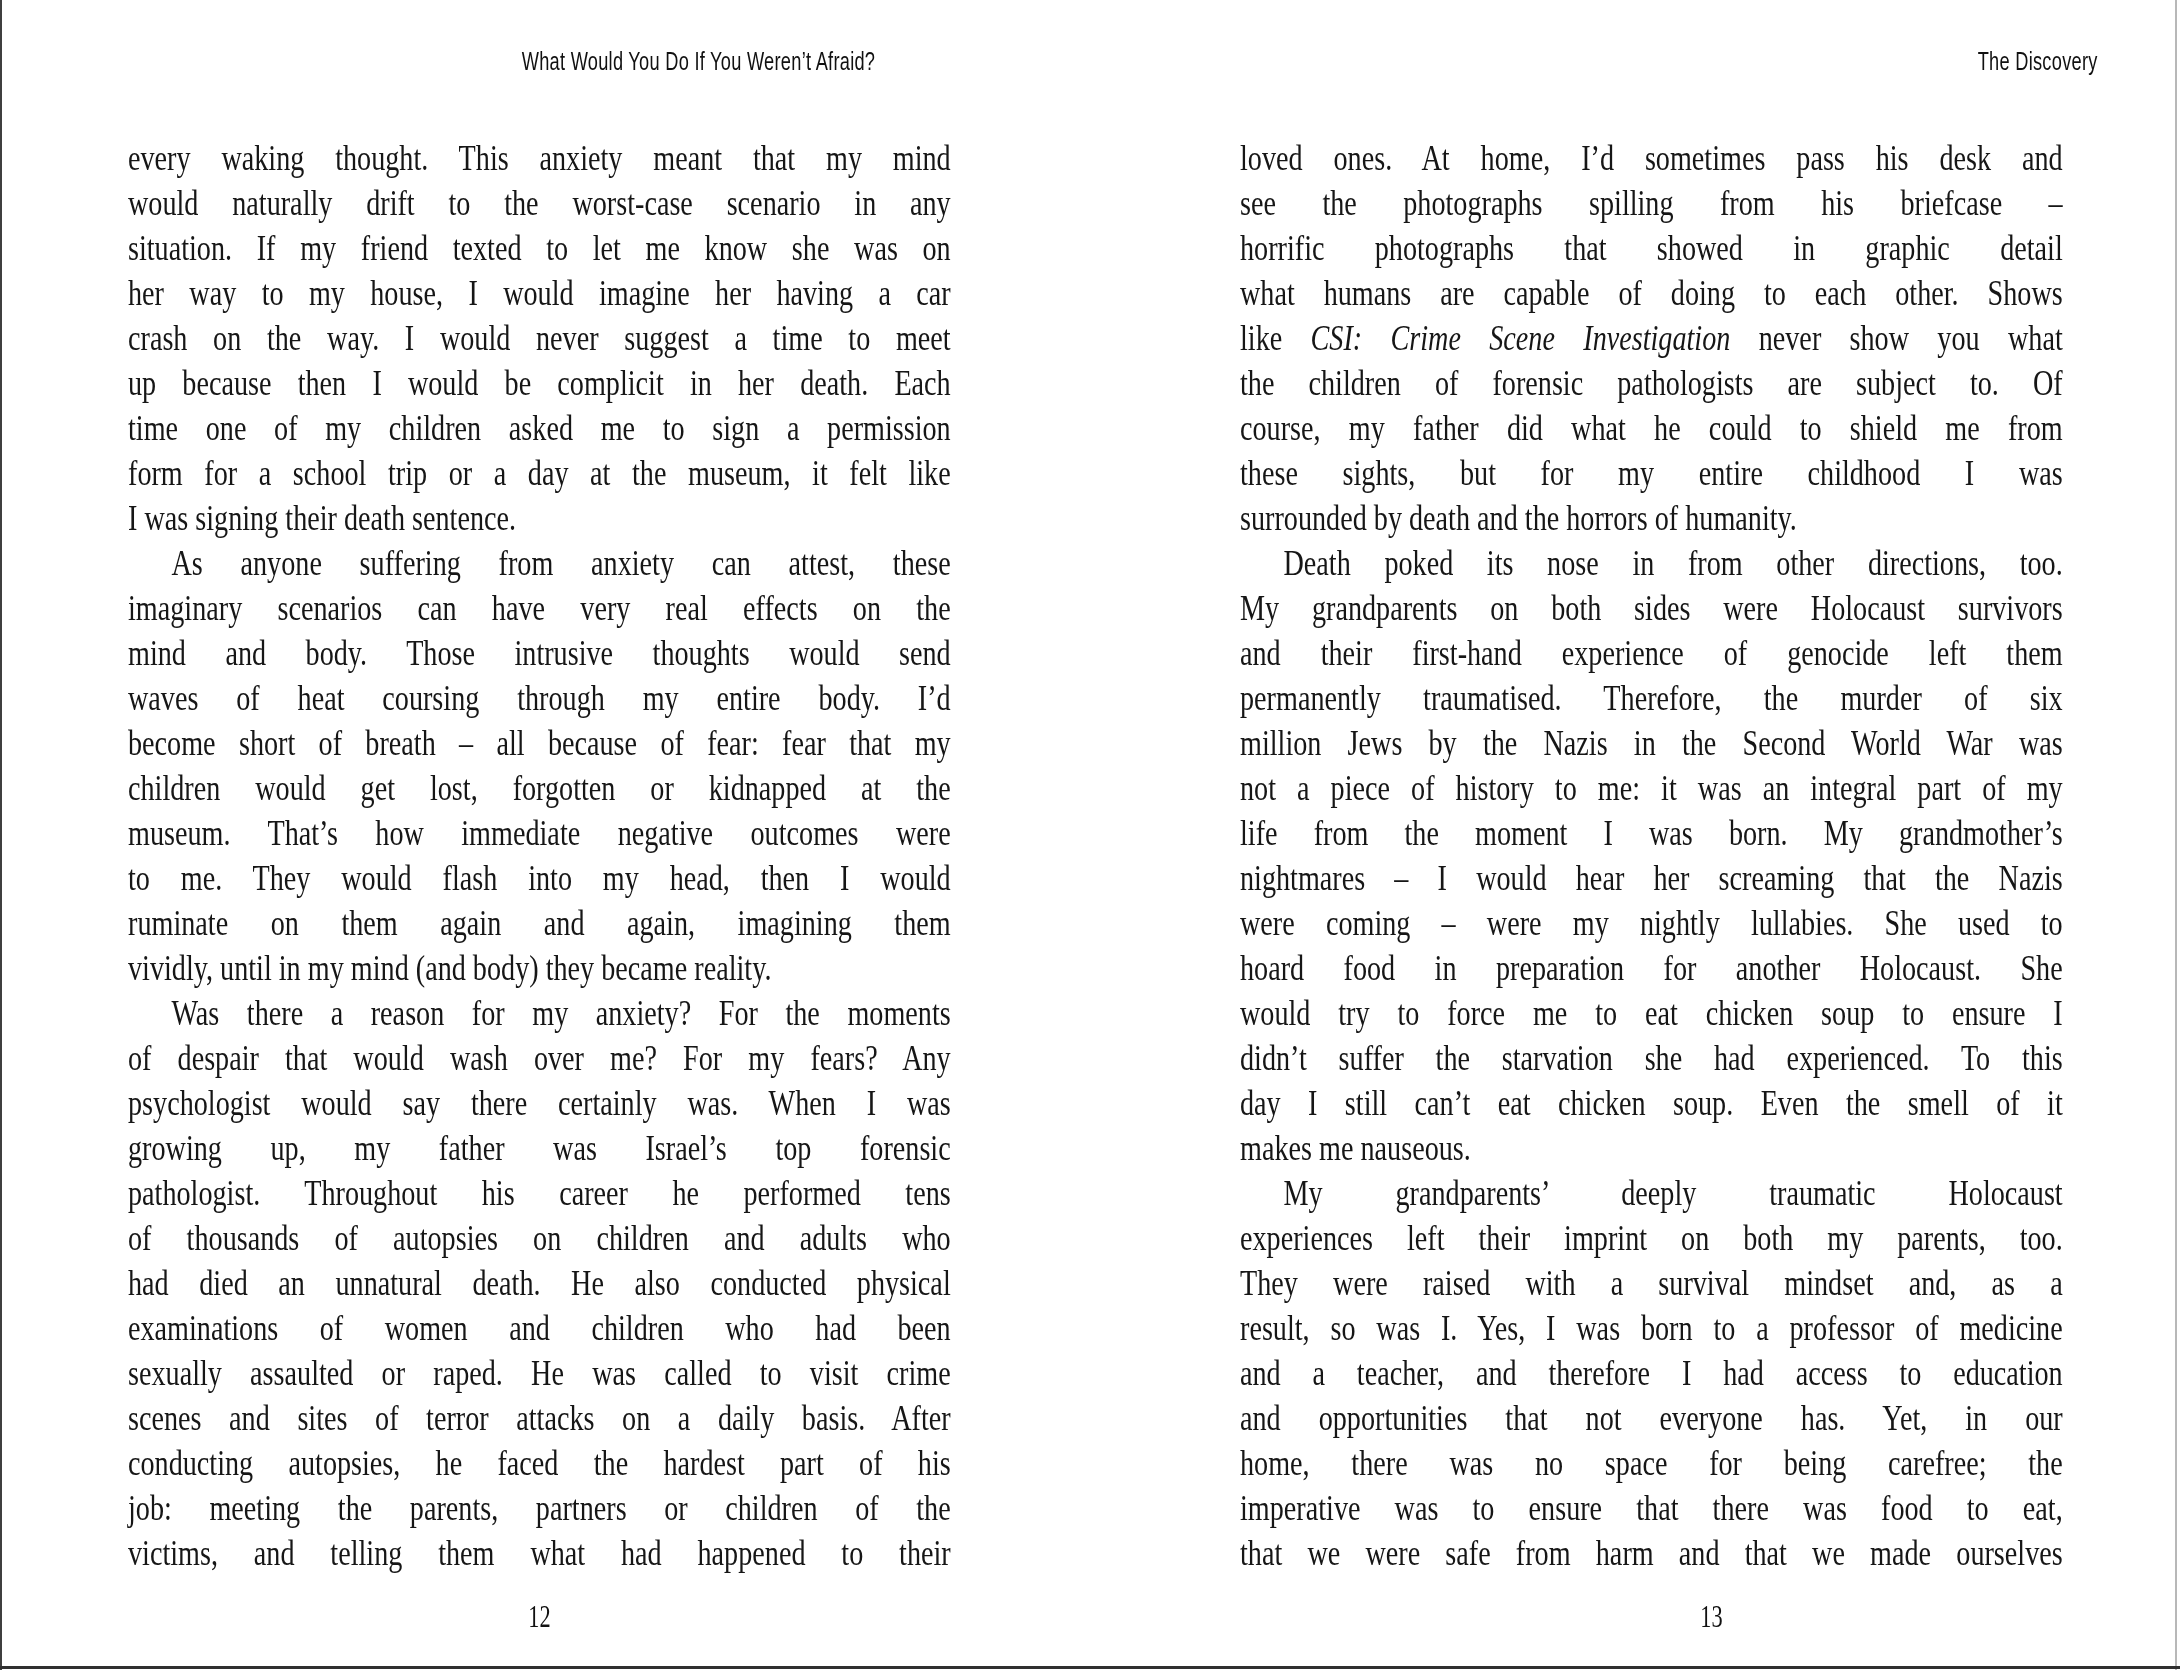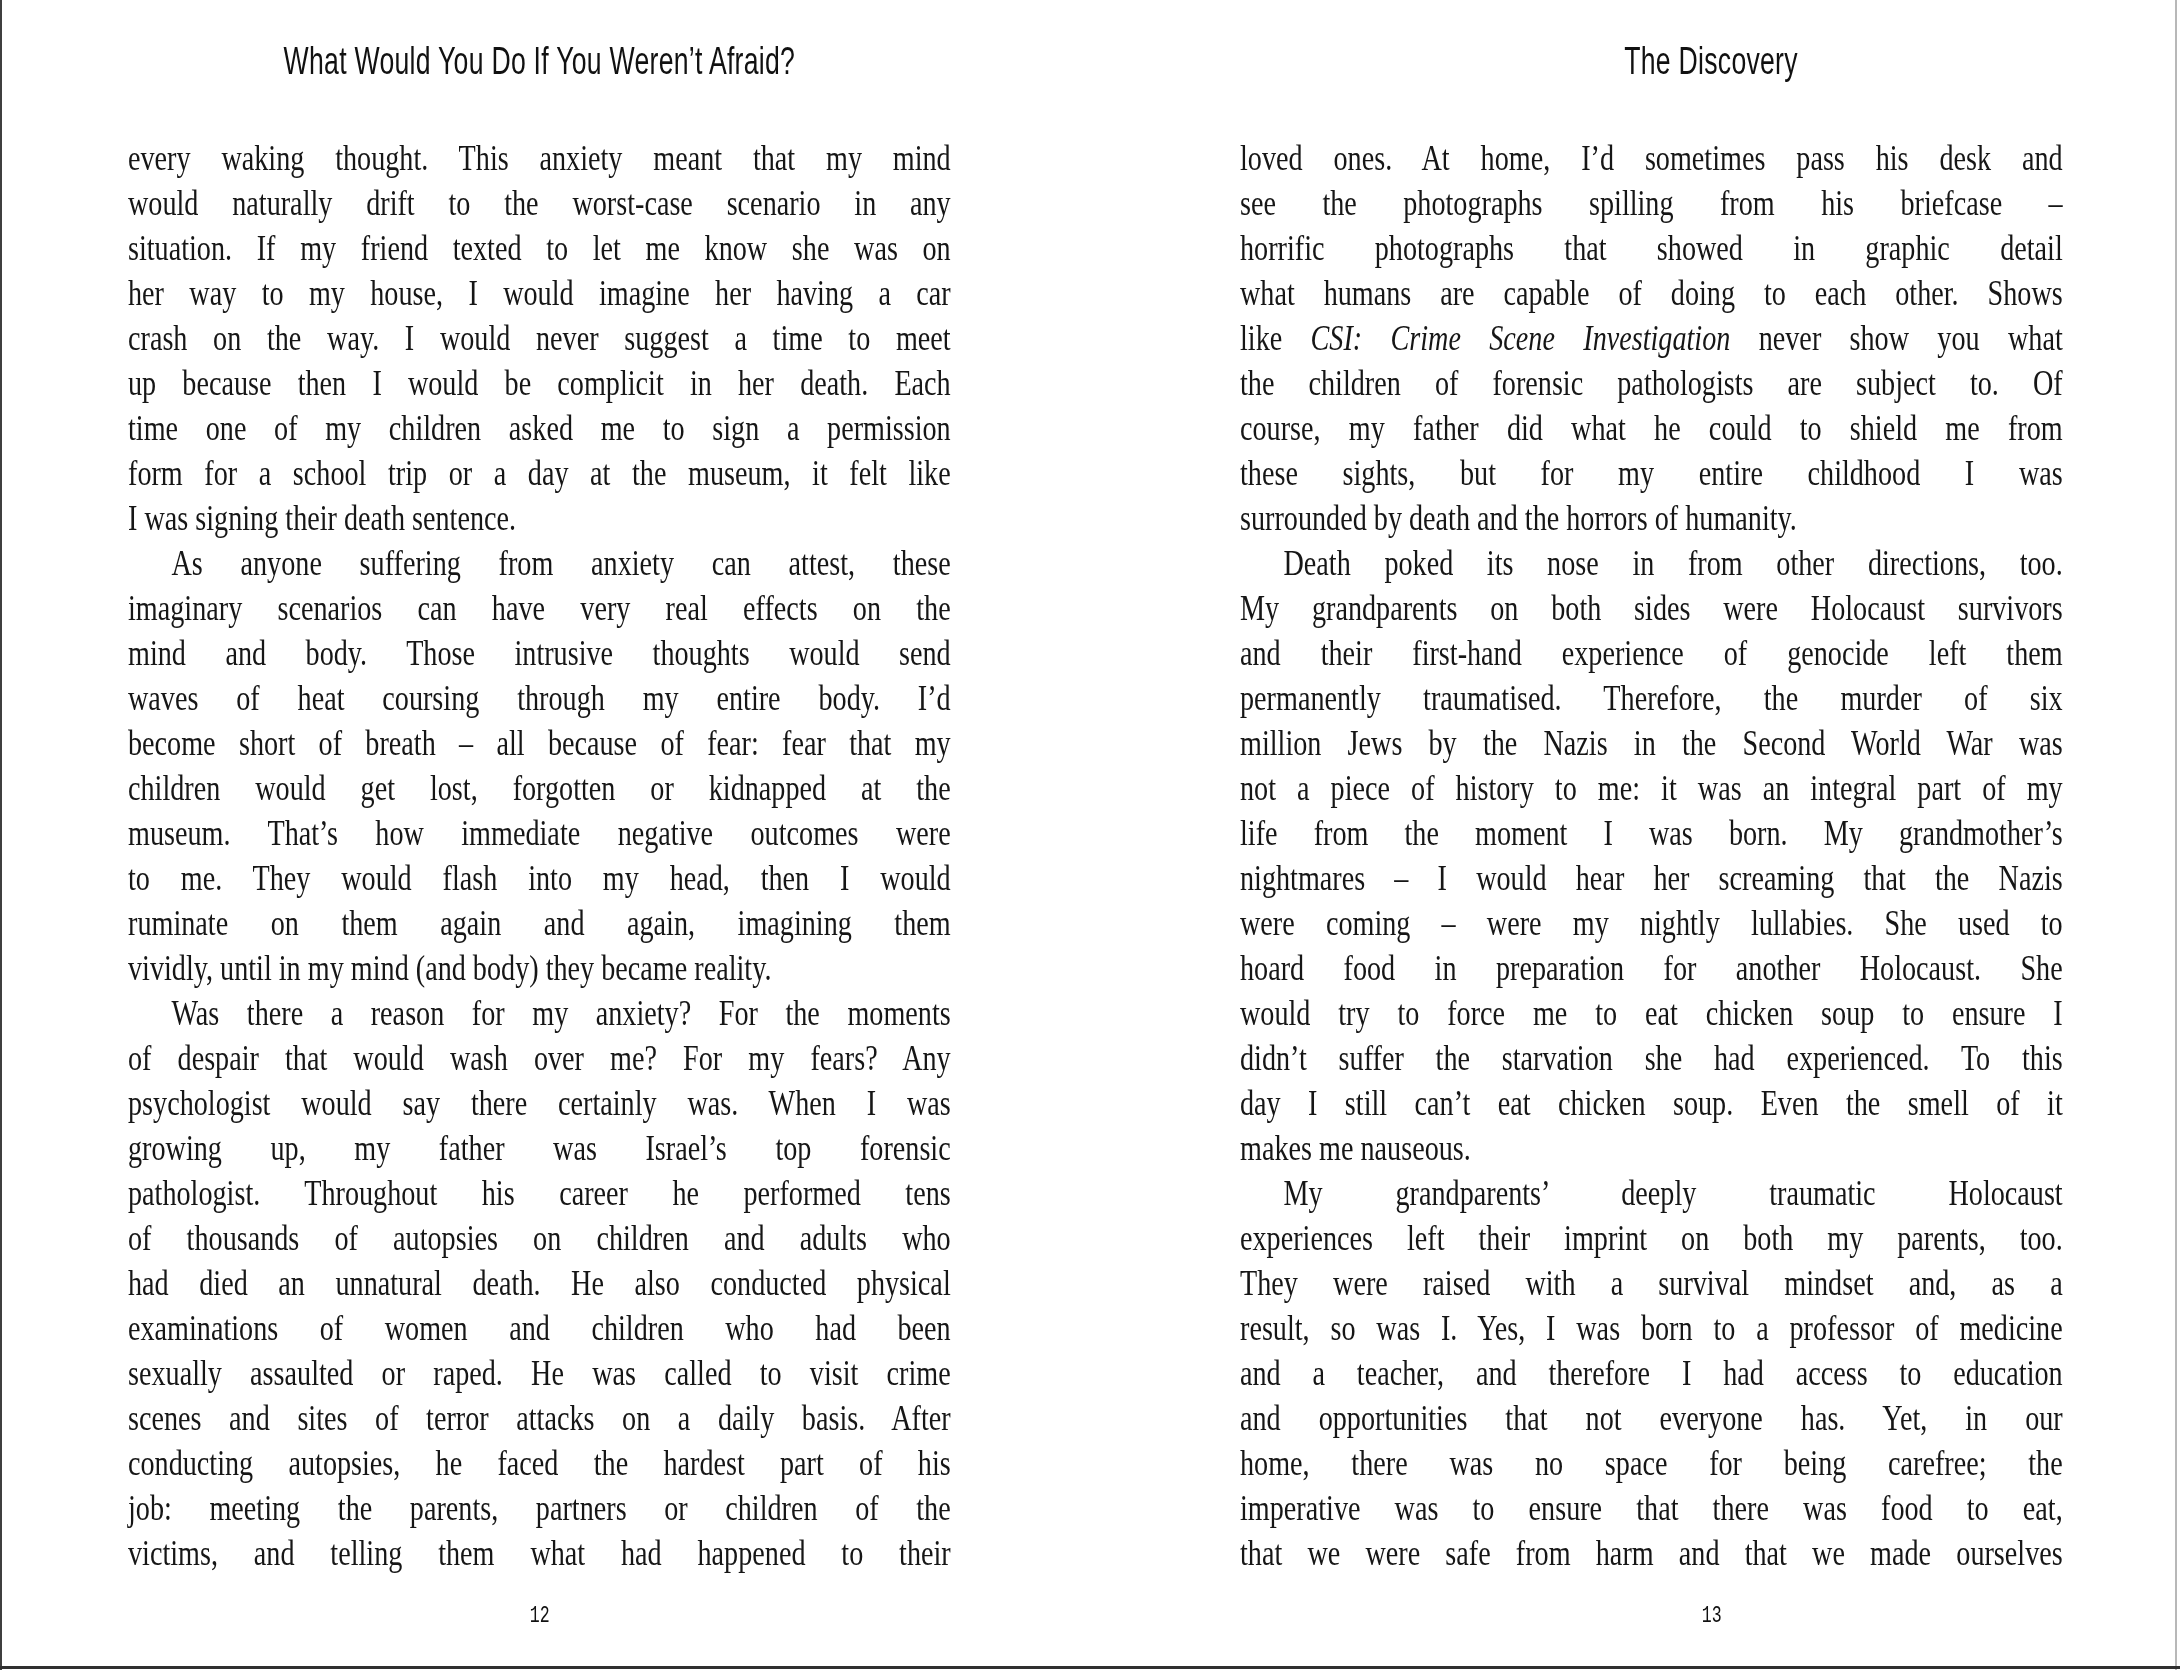--- a/index.html
+++ b/index.html
@@ -14,23 +14,23 @@
   .spread{position:absolute;inset:0;}
 
   
   .edge-left{position:absolute;left:0;top:0;width:1.7px;height:1670px;background:#3f3f3f;}
   .edge-right{position:absolute;left:2175px;top:0;width:1.7px;height:1670px;background:#b8b8b8;}
   .edge-bottom{position:absolute;left:0;top:1666px;width:2181px;height:3.4px;background:#303030;}
 
   
   .running-head{
     position:absolute;top:40px;width:823px;height:43px;
-    text-align:center;
+    text-align:right;
     font-family:"Liberation Sans", sans-serif;
-    font-size:38px;line-height:43px;font-weight:400;
+    font-size:26px;line-height:43px;font-weight:400;
     color:#111111;white-space:nowrap;
   }
   .rh-inner{display:inline-block;transform:scaleX(.70);transform-origin:50% 50%;letter-spacing:0.4px;}
 
   
   .bodycol{
     position:absolute;top:136px;width:1022px;
     transform:scaleX(.805);transform-origin:0 0;
     font-size:35px;line-height:45px;
   }
@@ -45,22 +45,22 @@
     white-space:normal;
   }
   .line.last{text-align:left;text-align-last:auto;}
   .line.indent{padding-left:54px;}
   .line em{font-style:italic;}
 
   
   .folio{
     position:absolute;top:1598px;width:823px;height:37px;
     text-align:center;
-    font-family:Liberation Mono, monospace;
-    font-size:23px;line-height:37px;color:#111111;
+    font-family:Liberation Serif, serif;
+    font-size:31px;line-height:37px;color:#111111;
   }
   .folio-inner{display:inline-block;transform:scaleX(.72);transform-origin:50% 50%;}
 </style>
 </head>
 <body>
 
 <div class="spread">
 
   <div>
     <div class="running-head col-left-head">

